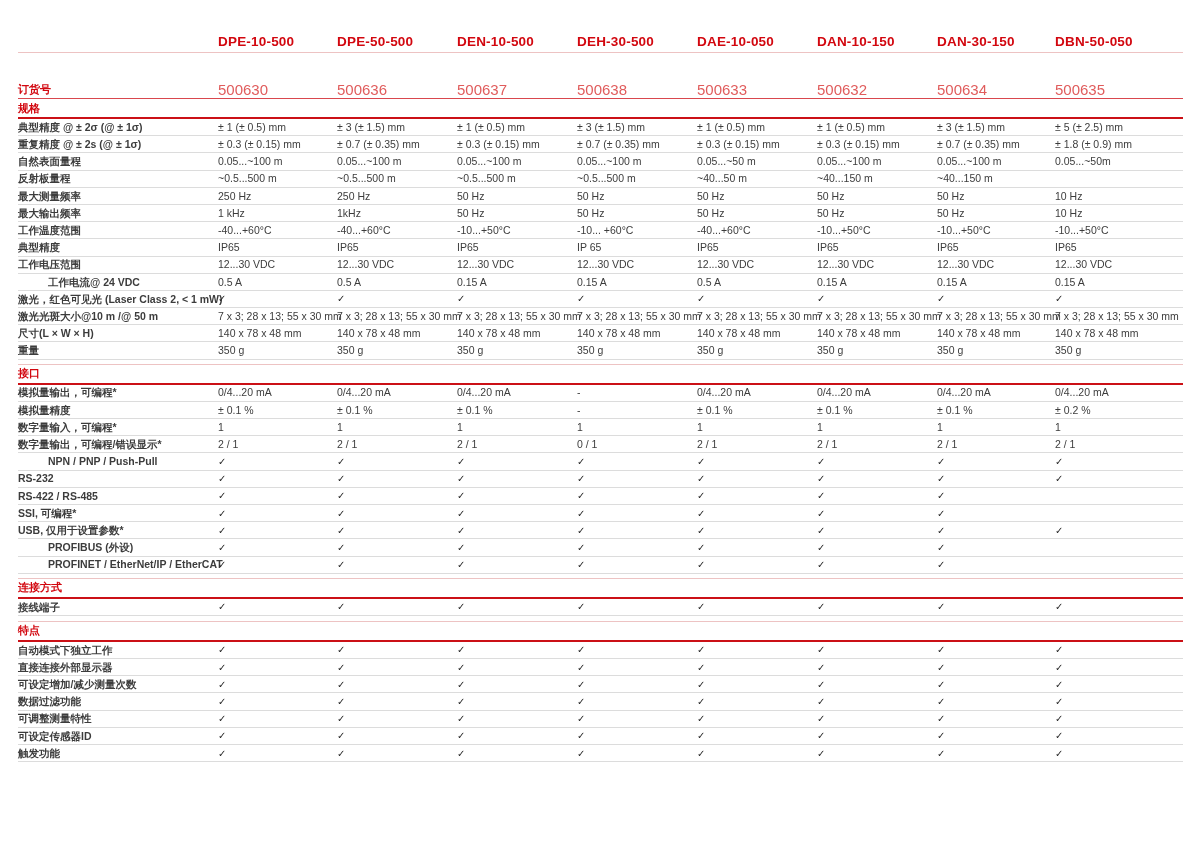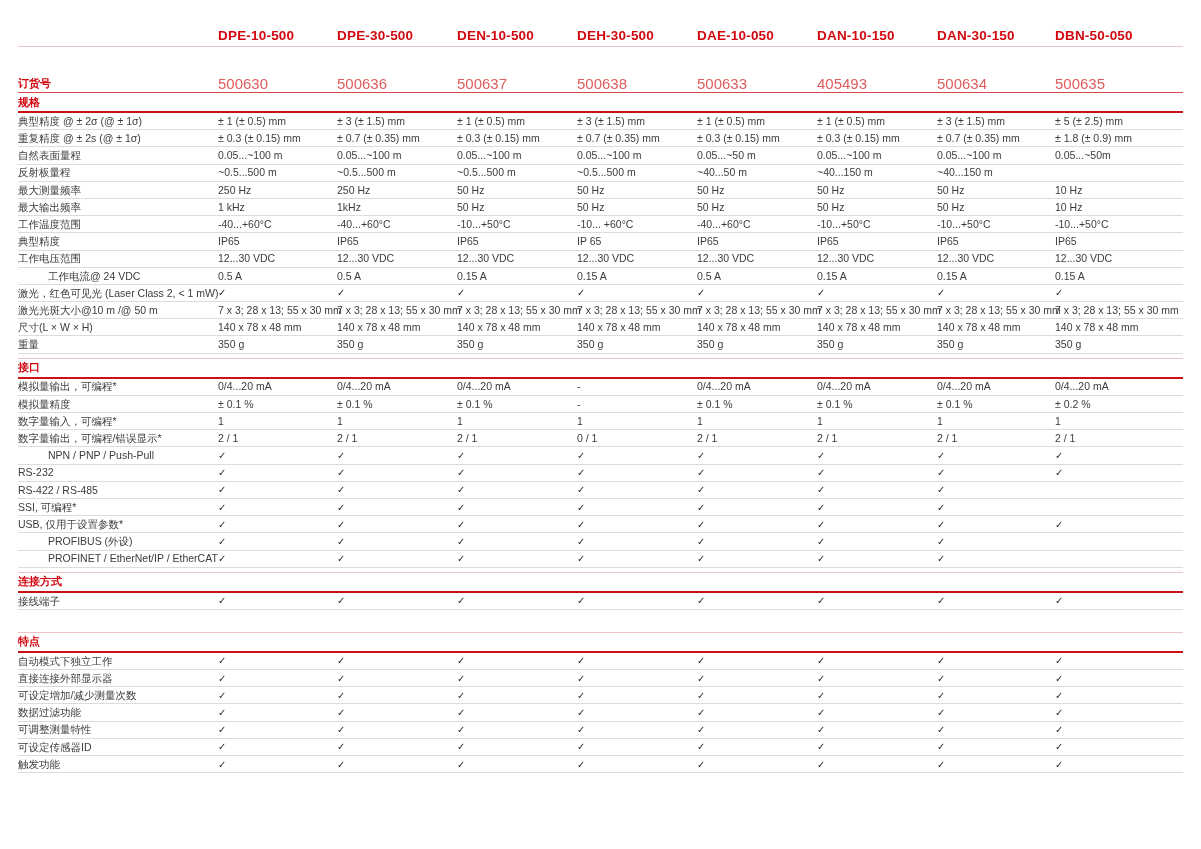--- a/index.html
+++ b/index.html
@@ -4,75 +4,75 @@
 <style>
   html,body{margin:0;padding:0;}
   body{
     width:1201px;height:849px;
     background:#ffffff;
     font-family:"Liberation Sans", sans-serif;
     color:#3c3c3c;
     overflow:hidden;
     position:relative;
   }
-  .sheet{position:absolute;left:18px;top:25px;width:1165px;}
+  .sheet{position:absolute;left:18px;top:31px;width:1165px;}
   .grid-row{
     display:grid;
     grid-template-columns:200px 119px 120px 120px 120px 120px 120px 118px 128px;
     align-items:center;
   }
   .cell{white-space:nowrap;overflow:visible;font-size:10.5px;line-height:1;}
   
   .header-row{height:21px;border-bottom:1px solid #edc3c3;}
   .product{color:#d2070f;font-weight:bold;font-size:13.5px;letter-spacing:.2px;}
   
   .order-row{height:17px;border-bottom:1px solid #d9474e;margin-top:28px;}
   .order-label{color:#d2070f;font-weight:bold;font-size:11px;}
   .order-no{color:#e05c5c;font-size:15px;}
   
   .section-header{
     height:18px;display:flex;align-items:center;
     border-bottom:2px solid #cb1016;
   }
   .section-header.gapped{margin-top:4px;border-top:1px solid #edc3c3;}
-  .section-header.gapped-lg{margin-top:22px;}
+  .section-header.gapped-lg{margin-top:5px;}
   .section-title{color:#d2070f;font-weight:bold;font-size:11px;}
   
   .data-row{height:16.2px;border-bottom:1px solid #dcdcdc;}
   .data-row.group{border-bottom:none;}
-  .label{color:#3c3c3c;}
+  .label{color:#3c3c3c;font-weight:bold;}
   .label.indent{padding-left:30px;}
   .value{color:#3c3c3c;}
   .check{font-size:10px;color:#2a2a2a;}
 </style>
 </head>
 <body>
 
 <div class="sheet">
   <div class="grid-row header-row">
     <div class="cell label"></div>
 
   <div class="cell product">DPE-10-500</div>
-      <div class="cell product">DPE-30-500</div>
+      <div class="cell product">DPE-50-500</div>
       <div class="cell product">DEN-10-500</div>
       <div class="cell product">DEH-30-500</div>
       <div class="cell product">DAE-10-050</div>
       <div class="cell product">DAN-10-150</div>
       <div class="cell product">DAN-30-150</div>
       <div class="cell product">DBN-50-050</div>
     </div>
   <div class="grid-row order-row">
     <div class="cell order-label">订货号</div>
 
   <div class="cell order-no">500630</div>
       <div class="cell order-no">500636</div>
       <div class="cell order-no">500637</div>
       <div class="cell order-no">500638</div>
       <div class="cell order-no">500633</div>
-      <div class="cell order-no">405493</div>
+      <div class="cell order-no">500632</div>
       <div class="cell order-no">500634</div>
       <div class="cell order-no">500635</div>
     </div>
   <div>
       <div class="section-header">
         <span class="section-title">规格</span>
       </div>
       <div class="grid-row data-row">
         <div class="cell label">典型精度 @ ± 2σ (@ ± 1σ)</div>
         <div class="cell value">± 1 (± 0.5) mm</div>

